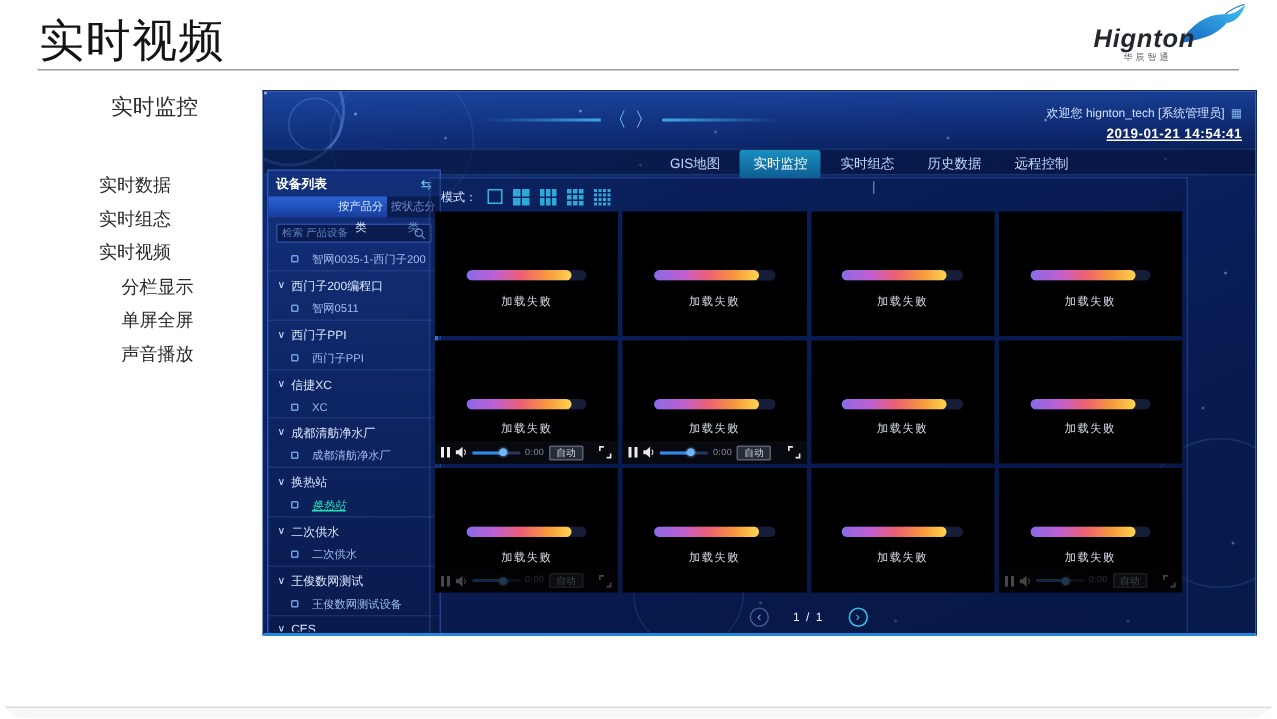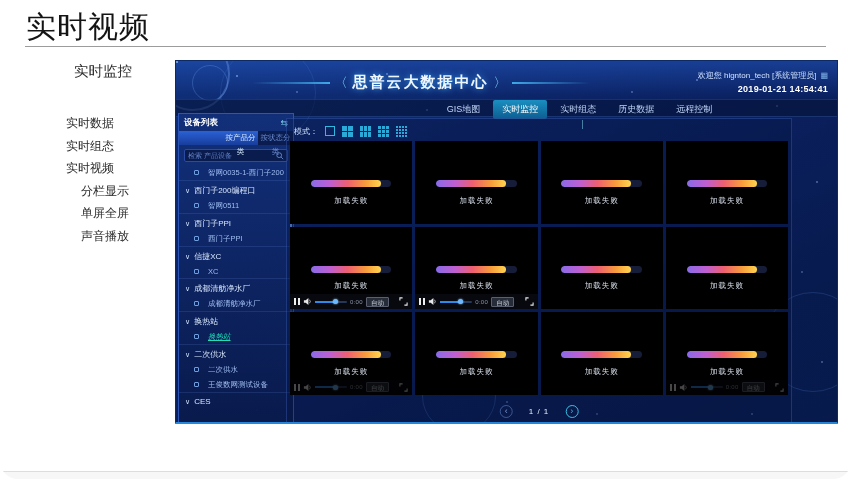--- a/index.html
+++ b/index.html
@@ -49,21 +49,21 @@
   .dt-line { width:78px; height:2px; }
   .dt-line.l { background:linear-gradient(90deg, rgba(60,170,240,0), #3fa8e8); }
   .dt-line.r { background:linear-gradient(270deg, rgba(60,170,240,0), #3fa8e8); }
   .dt-bracket { font-size:13px; color:#7fd8f5; line-height:1; }
   .dt-text { font-size:15px; font-weight:bold; color:#eef6ff; letter-spacing:2px; text-shadow:0 0 7px rgba(60,170,255,.9); }
 
   .welcome { position:absolute; top:9px; right:9px; text-align:right; }
   .welcome .row1 { display:flex; align-items:center; gap:4px; justify-content:flex-end; }
   .welcome-text { font-size:8px; color:#cfe2ff;padding-left:11px; }
   .menu-icon { font-size:8px; color:#7fb4ea; line-height:1; cursor:pointer; }
-  .datetime { font-size:9px; font-weight:bold; color:#ffffff; margin-top:3px; letter-spacing:.3px; }
+  .datetime { font-size:9px; font-weight:bold; color:#ffffff; margin-top:3px; letter-spacing:.3px;text-decoration:underline; }
 
   .tabbar { position:absolute; left:0; right:0; top:38px; height:18px; background:rgba(5,18,52,.55);
             border-top:1px solid rgba(70,120,210,.25); border-bottom:1px solid rgba(70,120,210,.3);
             display:flex; align-items:center; padding-left:150px;flex-direction:column; }
   .tab { font-size:9px; color:#c2d6f8; padding:3px 9px; margin-right:4px; cursor:pointer; border-radius:2px; }
   .tab.active { background:linear-gradient(180deg,#1a8fc0,#0d5d92); color:#fff; }
   .tab-sep { font-size:9px; color:#7fd8f5; margin-left:2px; }
 
   
   .panel { position:absolute; left:2px; top:52px; width:116px; height:310px;
@@ -136,20 +136,34 @@
   .pg-next { border:1px solid #35c2e8; color:#35c2e8; }
   .pg-label { font-size:8px; color:#e8f0ff; letter-spacing:1px; }
 </style>
 </head>
 <body>
 
 <div class="page">
 
   <div class="page-title">实时视频</div>
 
+  <div class="logo">
+    <svg class="swoosh" width="52" height="30" viewBox="0 0 62 36">
+      <defs>
+          <linearGradient id="lg" x1="0" y1="1" x2="1" y2="0">
+        <stop offset="0" stop-color="#1565c0"></stop>
+            <stop offset="1" stop-color="#3fc1f0"></stop>
+      </linearGradient>
+        </defs>
+      <path d="M6 32 C16 16, 30 8, 43 9 C49 9.5, 54 6, 59 1 C56 10, 51 15, 44 16 C36 26, 22 30, 6 32 Z" fill="url(#lg)"></path>
+      <path d="M43 9 C47 5, 52 3, 58 1" stroke="#1878c8" stroke-width="1" fill="none"></path>
+    </svg>
+    <div class="brand">Hignton</div>
+    <div class="brand-sub">华辰智通</div>
+  </div>
 
   <div class="rule"></div>
 
   <nav class="side-nav">
     <div class="nav-section">实时监控</div>
     <div id="nav-items">
         <div class="nav-item">实时数据</div>
         <div class="nav-item">实时组态</div>
         <div class="nav-item">实时视频</div>
         <div class="nav-subitem">分栏显示</div>
@@ -163,21 +177,20 @@
     <div class="ring r1"></div>
     <div class="ring r2"></div>
     <div class="ring r3"></div>
     <div class="ring r4"></div>
     <div class="ring r5"></div>
     <div class="dots"></div>
 
     <div class="dash-title">
       <span class="dt-line l"></span>
       <span class="dt-bracket">〈</span>
-      <span class="dt-text">思普云大数据中心</span>
       <span class="dt-bracket">〉</span>
       <span class="dt-line r"></span>
     </div>
 
     <div class="welcome">
       <div class="row1">
         <span class="welcome-text">欢迎您  hignton_tech [系统管理员]</span>
         <span class="menu-icon">▦</span>
       </div>
       <div class="datetime">2019-01-21 14:54:41</div>
@@ -258,20 +271,24 @@
             <span class="tlabel selected">换热站</span>
           </div>
           <div class="tgroup">
             <span class="caret">∨</span>
             <span class="tlabel">二次供水</span>
           </div>
           <div class="tchild">
             <span class="devicon"></span>
             <span class="tlabel">二次供水</span>
           </div>
+          <div class="tgroup">
+            <span class="caret">∨</span>
+            <span class="tlabel">王俊数网测试</span>
+          </div>
           <div class="tchild">
             <span class="devicon"></span>
             <span class="tlabel">王俊数网测试设备</span>
           </div>
           <div class="tgroup">
             <span class="caret">∨</span>
             <span class="tlabel">CES</span>
           </div>
         </div>
       <div class="scrolltrack">

